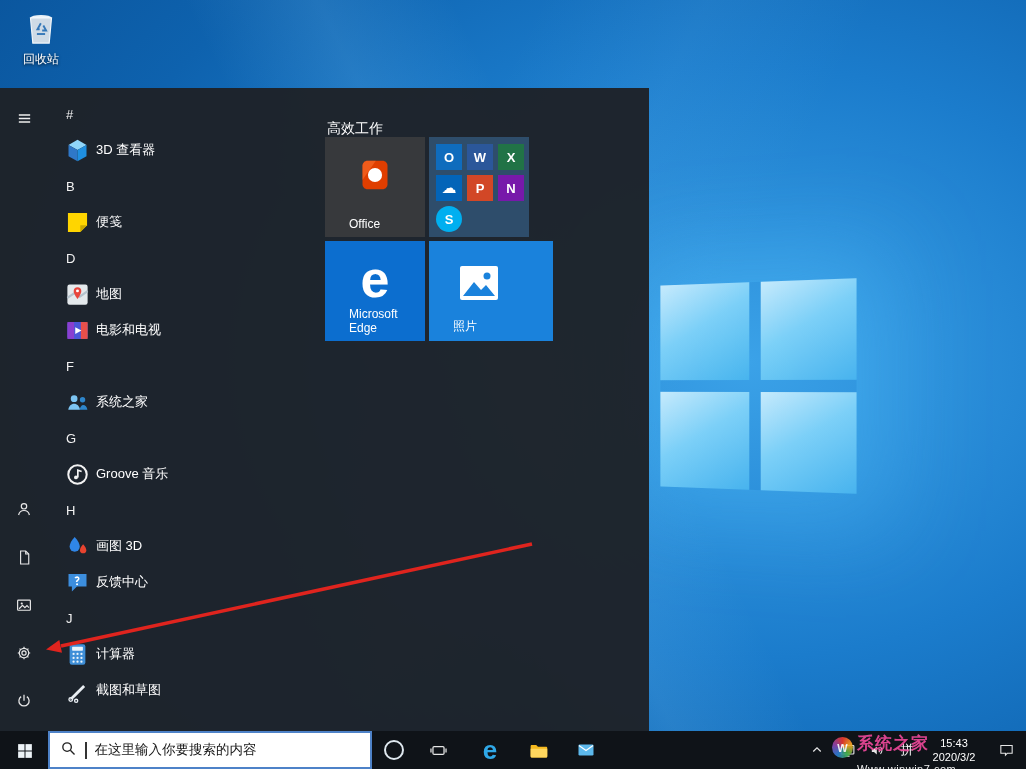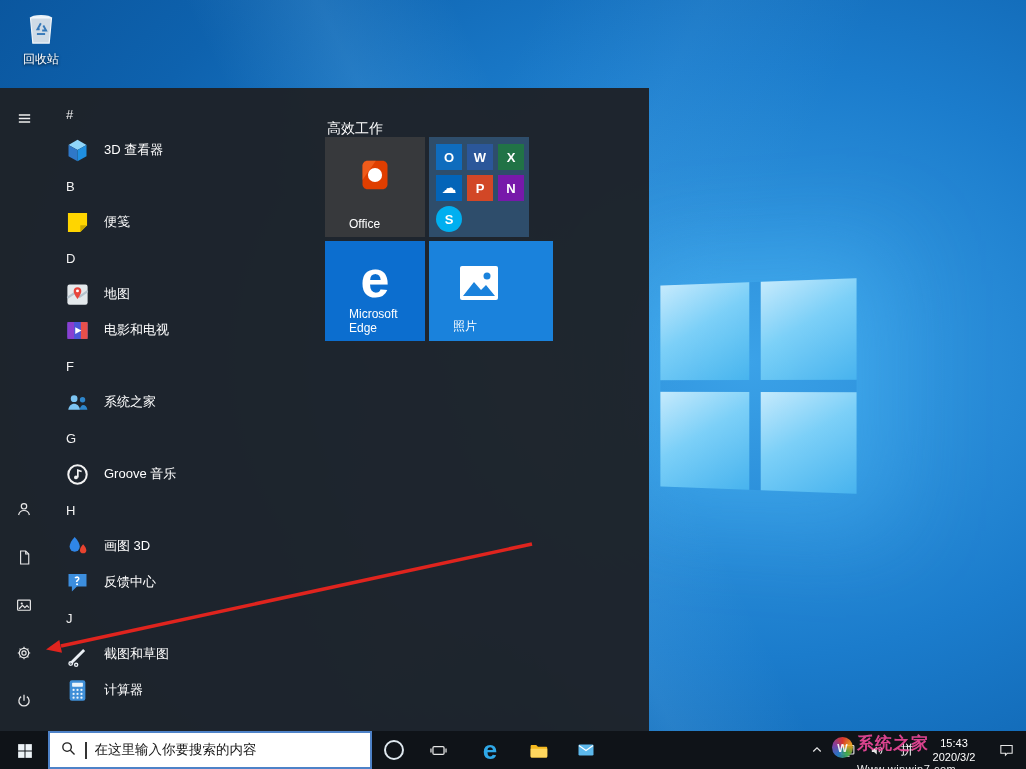--- a/index.html
+++ b/index.html
@@ -28,21 +28,21 @@
   .recycle{position:absolute;left:12px;top:8px;width:58px;text-align:center;z-index:5;}
   .rb-label{font-size:12px;color:#fff;text-shadow:0 1px 3px rgba(0,0,0,.85);margin-top:1px;}
   
   #startmenu{position:absolute;left:0;top:88px;width:649px;height:643px;background:rgba(30,34,40,.97);z-index:30;}
   .rail{position:absolute;left:0;top:0;bottom:0;width:48px;display:flex;flex-direction:column;justify-content:space-between;padding:6px 0;box-sizing:border-box;}
   .rail-btn{width:48px;height:48px;display:flex;align-items:center;justify-content:center;background:transparent;border:none;padding:0;cursor:pointer;}
   .rail-bottom{display:flex;flex-direction:column;}
   
   .applist{position:absolute;left:48px;top:0;bottom:0;width:275px;padding-top:8px;box-sizing:border-box;overflow:hidden;}
   .al-letter{height:36px;display:flex;align-items:center;padding-left:18px;font-size:13px;color:#f2f2f2;}
-  .al-app{height:36px;display:flex;align-items:center;gap:12px;padding-left:14px;}
+  .al-app{height:36px;display:flex;align-items:center;gap:4px;padding-left:14px;}
   .ai{width:30px;height:30px;display:flex;align-items:center;justify-content:center;flex:0 0 30px;}
   .ai svg{width:27px;height:27px;}
   .al-label{font-size:13px;color:#fff;white-space:nowrap;}
   
   .tilespane{position:absolute;left:325px;top:0;right:0;bottom:0;}
   .group-title{position:absolute;left:2px;top:32px;font-size:14px;color:#fff;}
   .tile{position:absolute;width:100px;height:100px;overflow:hidden;cursor:pointer;}
   .t-office{left:0;top:49px;background:#37393c;}
   .t-folder{left:104px;top:49px;background:#2e4d6b;}
   .t-mail{left:208px;top:49px;background:#5fb0d9;}
@@ -275,48 +275,48 @@
       <span class="al-label">反馈中心</span>
     </div>
 
     <div class="al-letter">
         <span>J</span>
       </div>
 
     <div class="al-app">
       <span class="ai">
         <svg viewBox="0 0 24 24">
-            <path d="M6.5 17.5L17 7l1.8 1.8L8.3 19.3l-3 .9z" fill="#e9eef3"></path>
-            <circle cx="6" cy="20" r="1.6" stroke="#e9eef3" stroke-width="1.2" fill="none"></circle>
-            <circle cx="10.8" cy="21.2" r="1.4" stroke="#e9eef3" stroke-width="1.2" fill="none"></circle>
-          </svg>
-      </span>
-      <span class="al-label">截图和草图</span>
-    </div>
-
-    <div class="al-app">
-      <span class="ai">
-        <svg viewBox="0 0 24 24">
             <rect x="5" y="2.8" width="14" height="18.4" rx="2" fill="#3f8fd8"></rect>
             <rect x="7.2" y="5" width="9.6" height="3.6" rx=".6" fill="#eaf4fb"></rect>
             <g fill="#eaf4fb">
               <circle cx="8.5" cy="11.5" r="1"></circle>
               <circle cx="12" cy="11.5" r="1"></circle>
               <circle cx="15.5" cy="11.5" r="1"></circle>
               <circle cx="8.5" cy="15" r="1"></circle>
               <circle cx="12" cy="15" r="1"></circle>
               <circle cx="15.5" cy="15" r="1"></circle>
               <circle cx="8.5" cy="18.4" r="1"></circle>
               <circle cx="12" cy="18.4" r="1"></circle>
               <circle cx="15.5" cy="18.4" r="1"></circle>
             </g>
           </svg>
       </span>
       <span class="al-label">计算器</span>
     </div>
+
+    <div class="al-app">
+      <span class="ai">
+        <svg viewBox="0 0 24 24">
+            <path d="M6.5 17.5L17 7l1.8 1.8L8.3 19.3l-3 .9z" fill="#e9eef3"></path>
+            <circle cx="6" cy="20" r="1.6" stroke="#e9eef3" stroke-width="1.2" fill="none"></circle>
+            <circle cx="10.8" cy="21.2" r="1.4" stroke="#e9eef3" stroke-width="1.2" fill="none"></circle>
+          </svg>
+      </span>
+      <span class="al-label">截图和草图</span>
+    </div>
   </div>
 
   <div class="tilespane">
     <div class="group-title">高效工作</div>
 
     <div class="tile t-office">
       <span class="office-logo">
         <svg viewBox="0 0 48 48" width="40" height="40">
           <path d="M9 13c0-3.3 2.7-6 6-6h18c3.3 0 6 2.7 6 6v22c0 3.3-2.7 6-6 6H15c-3.3 0-6-2.7-6-6z" fill="#e03e00"></path>
           <path d="M9 13c0-3.3 2.7-6 6-6h10L9 30z" fill="#ff7733" opacity=".5"></path>

